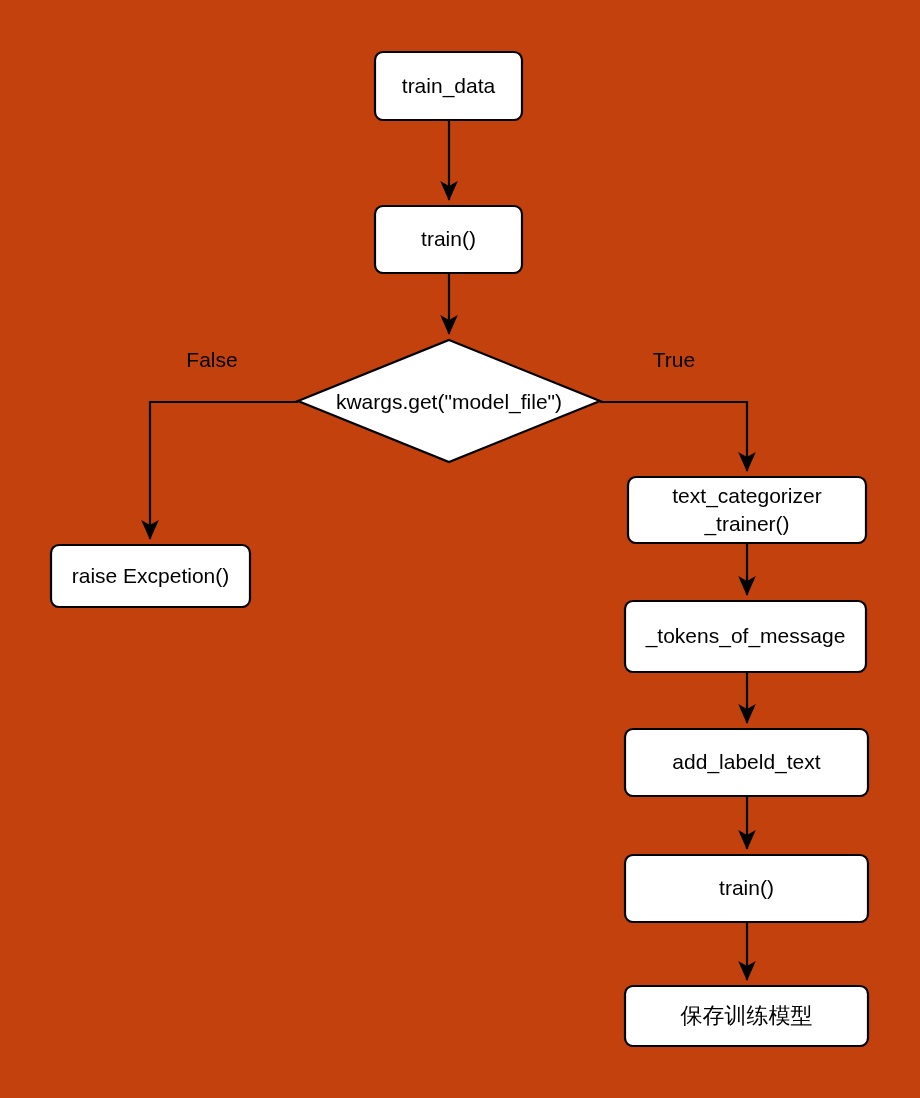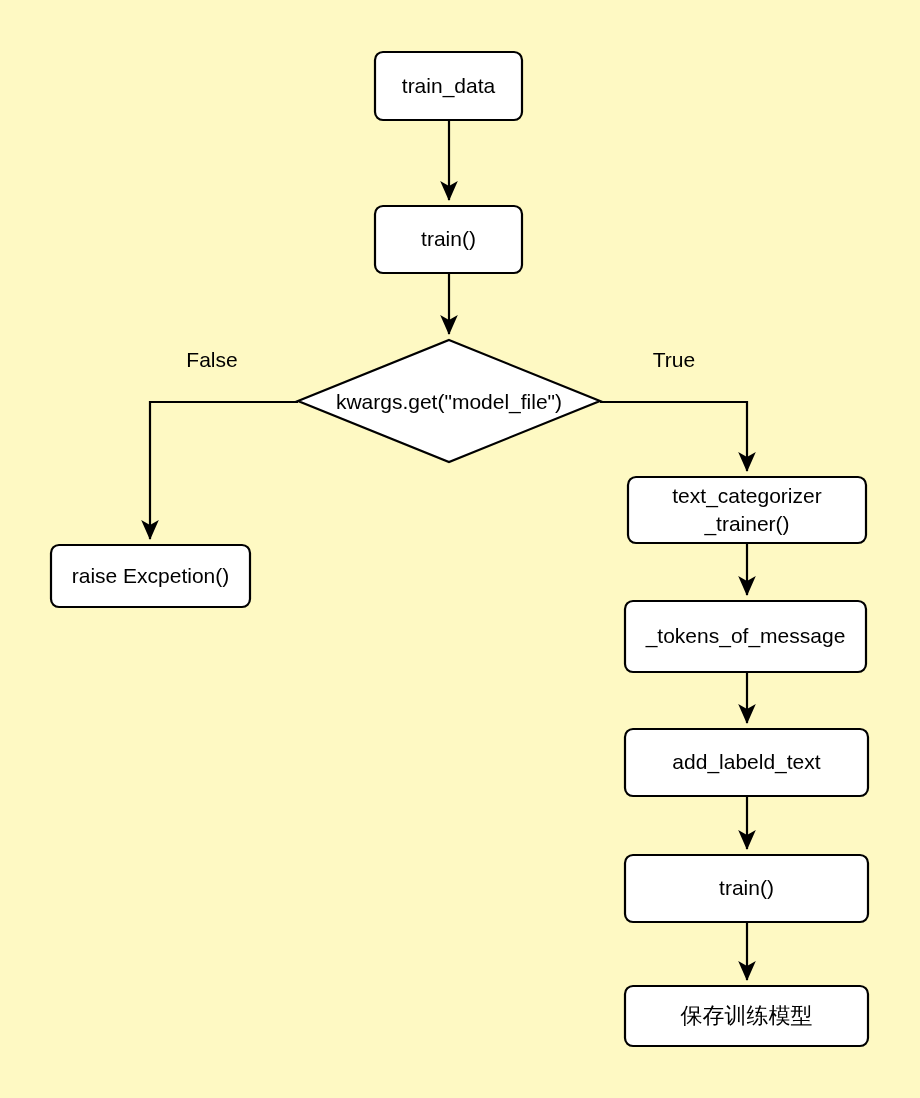--- a/index.html
+++ b/index.html
@@ -7,21 +7,21 @@
     padding: 0;
     background: #ffffff;
   }
   body {
     font-family: "Liberation Sans", "DejaVu Sans", sans-serif;
   }
   #canvas {
     position: relative;
     width: 920px;
     height: 1098px;
-    background: #fef9c3;
+    background: #c2410c;
     overflow: hidden;
   }
   #flow-svg {
     position: absolute;
     top: 0;
     left: 0;
     width: 920px;
     height: 1098px;
   }
   .node-box {

